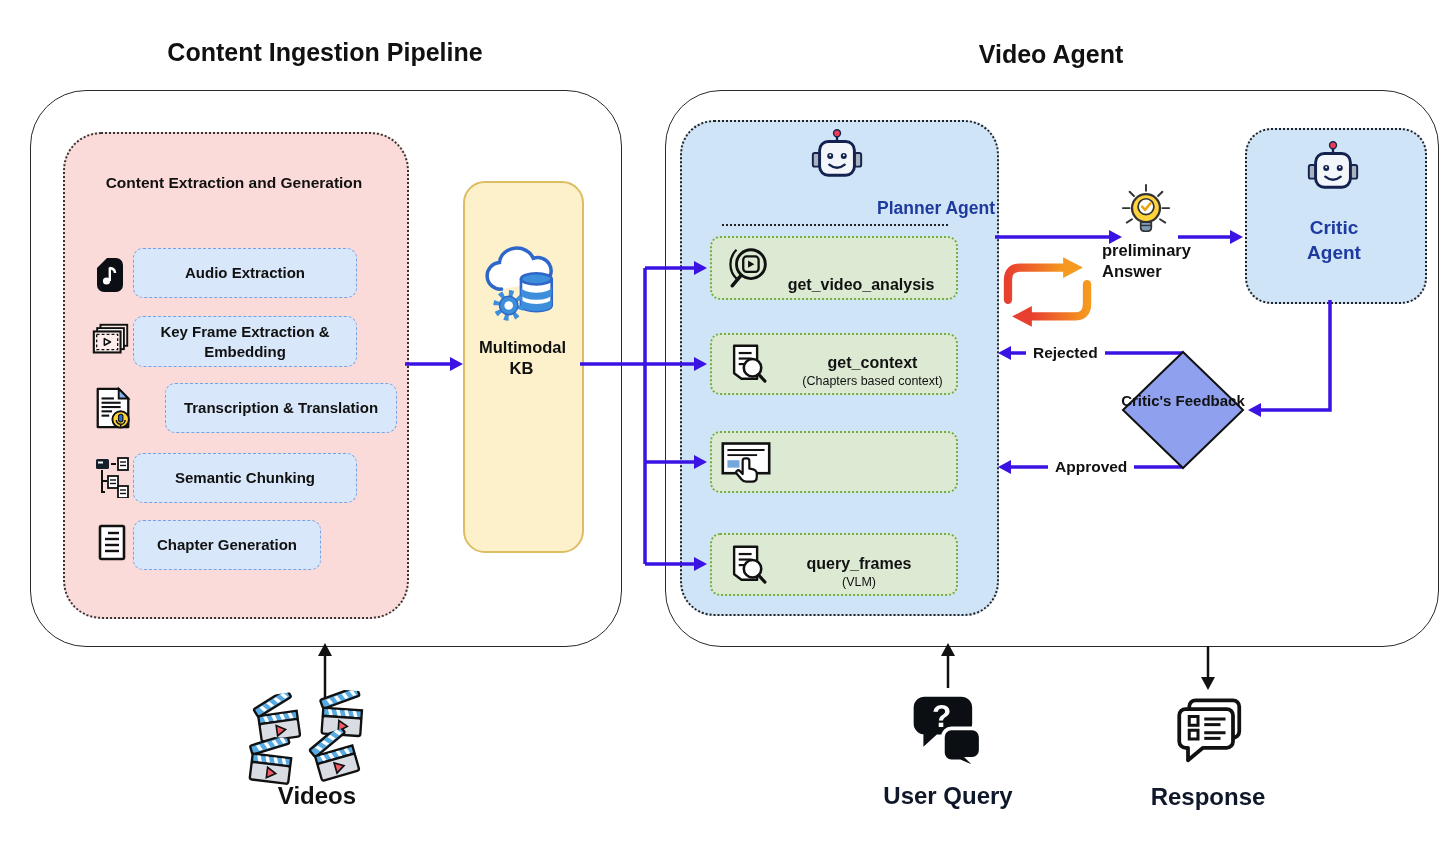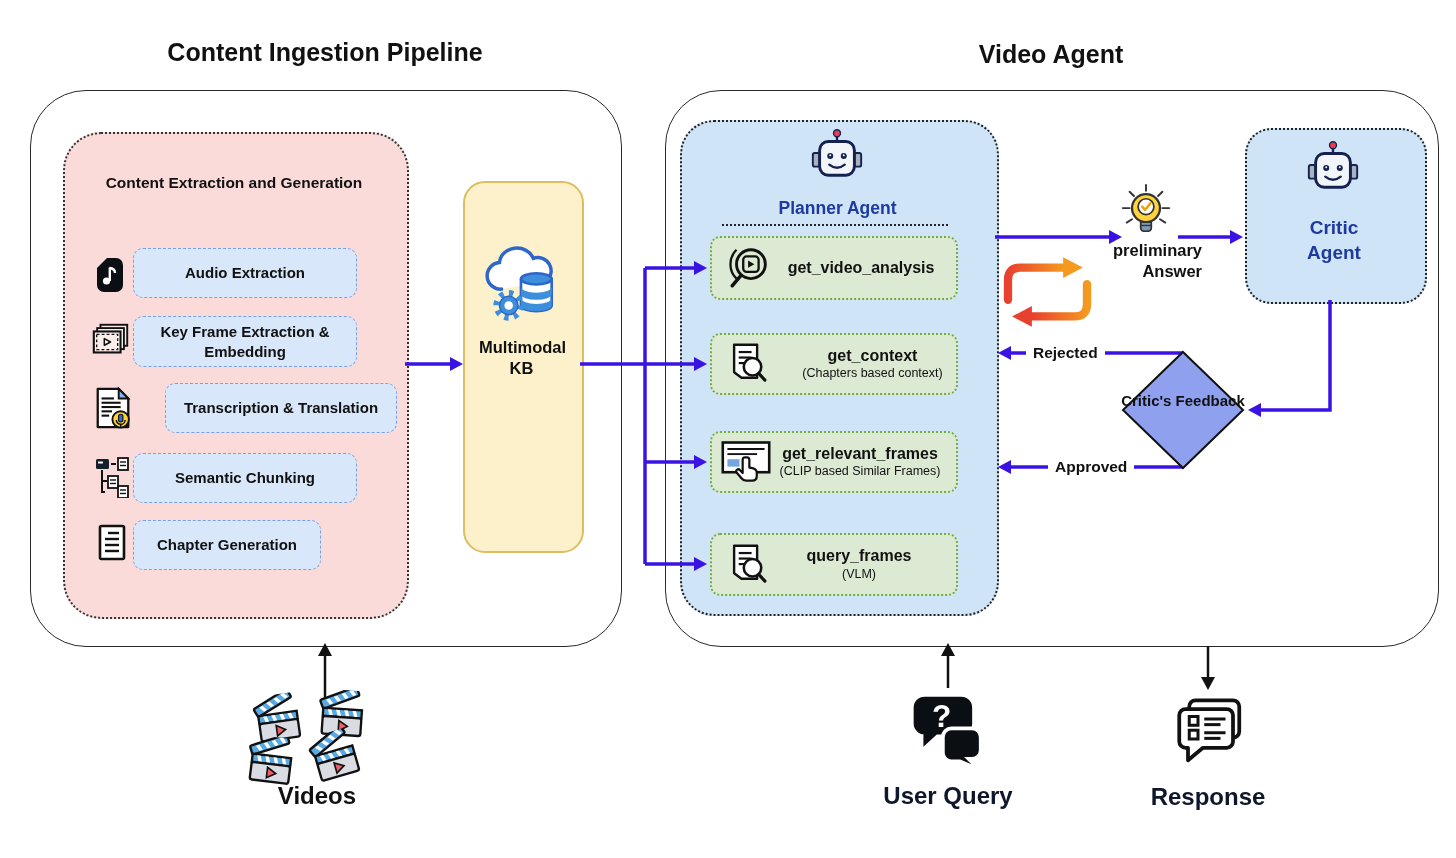--- a/index.html
+++ b/index.html
@@ -9,31 +9,31 @@
   .title{font-size:25px;font-weight:bold;text-align:center;color:#111;}
   .outer{border:1.6px solid #2a2a2a;border-radius:56px;background:#fff;}
   .pinkbox{background:#fbdbd9;border:2px dotted #333;border-radius:38px;}
   .pink-title{font-size:15.5px;font-weight:bold;text-align:center;line-height:1.45;color:#111;}
   .stepbox{background:#d8e7f9;border:1.6px dashed #7b9fe0;border-radius:10px;
            display:flex;align-items:center;justify-content:center;text-align:center;
            font-size:15px;font-weight:bold;line-height:1.3;padding:2px 10px;box-sizing:border-box;}
   .kbbox{background:#fcf1cb;border:2px solid #ddbd62;border-radius:22px;}
   .kb-label{font-size:16.5px;font-weight:bold;text-align:center;line-height:1.3;padding:0 16px;}
   .planner{background:#cfe4f7;border:2px dotted #222;border-radius:34px;}
-  .agent-title{font-size:17.5px;font-weight:bold;color:#1e3a9f;text-align:center;}
+  .agent-title{font-size:17.5px;font-weight:bold;color:#1e3a9f;text-align:right;}
   .sep{border-top:2.5px dotted #222;height:0;}
   .tool{background:#dcead3;border:2.5px dotted #6fad47;border-radius:10px;
-        display:flex;align-items:center;box-sizing:border-box;padding:4px 8px 4px 12px;}
+        display:flex;align-items:flex-end;box-sizing:border-box;padding:4px 8px 4px 12px;}
   .tool-text{flex:1;text-align:center;}
   .tool-name{font-size:16px;font-weight:bold;color:#111;line-height:1.15;}
   .tool-desc{font-size:12.5px;color:#111;line-height:1.3;}
   .critic{background:#cfe4f7;border:2px dotted #222;border-radius:26px;}
   .critic-label{font-size:19px;font-weight:bold;color:#1e3a9f;text-align:center;line-height:1.3;}
   .flow-label{font-size:15.5px;font-weight:bold;background:#fff;padding:1px 7px;color:#111;}
-  .prelim{font-size:16.5px;font-weight:bold;text-align:right;line-height:1.25;color:#111;}
+  .prelim{font-size:16.5px;font-weight:bold;text-align:left;line-height:1.25;color:#111;}
   .diamond-label{font-size:15px;font-weight:bold;text-align:center;line-height:1.3;color:#111;}
   .bottom-label{font-size:24px;font-weight:bold;text-align:center;color:#0f172a;}
   svg{display:block;}
 </style>
 </head>
 <body>
 
 <div id="stage">
 
   <div class="abs title" style="left:30px;top:38px;width:590px;">Content Ingestion Pipeline</div>
@@ -195,24 +195,20 @@
     <span>
       <svg width="52" height="48" viewBox="0 0 56 48">
         <rect x="3" y="3" width="50" height="32" fill="#fff" stroke="#111" stroke-width="2.8"></rect>
         <g stroke="#111" stroke-width="2">
             <line x1="8" y1="10" x2="48" y2="10"></line>
             <line x1="8" y1="15.5" x2="40" y2="15.5"></line>
           </g>
         <rect x="8" y="21" width="13" height="8" fill="#74a7dc"></rect>
         <path d="M29,19 q2.6,0 2.6,2.6 v8.4 l2,0.4 q6,1.2 6,5 v3.6 q0,5 -5,5 h-6.5 q-3,0 -5,-2.5 l-5,-6 q-1.6,-2 0.4,-3.3 q1.6,-1 3.1,0.6 l2.8,3 V21.6 q0,-2.6 2.6,-2.6 z" fill="#fff" stroke="#111" stroke-width="2.4" stroke-linejoin="round"></path>
       </svg>
-    </span>
-    <span class="tool-text">
-      <div class="tool-name">get_relevant_frames</div>
-      <div class="tool-desc">(CLIP based Similar Frames)</div>
     </span>
   </div>
 
   <div class="abs tool" style="left:710px;top:533px;width:248px;height:63px;">
     <span>
       <svg width="46" height="48" viewBox="0 0 50 50">
         <path d="M11,4 h25 v36 h-17 l-8,-6 z" fill="#fff" stroke="#111" stroke-width="2.6" stroke-linejoin="round"></path>
         <g stroke="#111" stroke-width="2.4">
             <line x1="16" y1="12" x2="30" y2="12"></line>
             <line x1="16" y1="18" x2="30" y2="18"></line>

